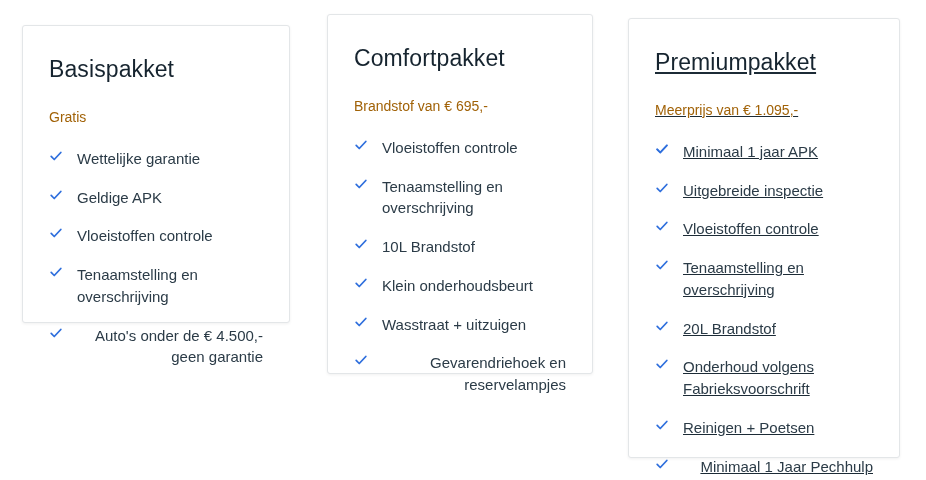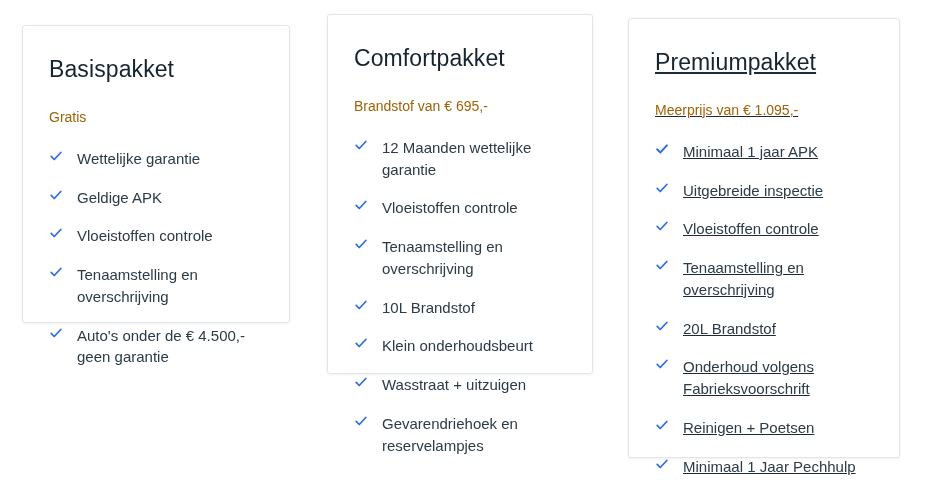--- a/index.html
+++ b/index.html
@@ -69,20 +69,21 @@
   ul.features li {
     position: relative;
     padding-left: 28px;
     margin-bottom: 17px;
     font-size: 15px;
     line-height: 1.45;
     color: #2b3b47;
   }
   ul.features li:last-child {
     margin-bottom: 0;
+    text-align: right;
   }
   .check-icon {
     position: absolute;
     left: 0;
     top: 1px;
     width: 14px;
     height: 14px;
     display: block;
     color: #2f6fdd;
   }
@@ -147,28 +148,20 @@
   <div class="card card-comfort">
     <h2 class="card-title">Comfortpakket</h2>
     <p class="card-price">Brandstof van € 695,-</p>
     <ul class="features">
       <li>
         <span class="check-icon">
           <svg viewBox="0 0 16 16" fill="none" stroke="currentColor" stroke-width="2" stroke-linecap="round" stroke-linejoin="round">
               <path d="M2.5 8.5 L6 12 L13.5 4"></path>
             </svg>
         </span>
-        <span>12 Maanden wettelijke garantie</span>
-      </li>
-      <li>
-        <span class="check-icon">
-          <svg viewBox="0 0 16 16" fill="none" stroke="currentColor" stroke-width="2" stroke-linecap="round" stroke-linejoin="round">
-              <path d="M2.5 8.5 L6 12 L13.5 4"></path>
-            </svg>
-        </span>
         <span>Vloeistoffen controle</span>
       </li>
       <li>
         <span class="check-icon">
           <svg viewBox="0 0 16 16" fill="none" stroke="currentColor" stroke-width="2" stroke-linecap="round" stroke-linejoin="round">
               <path d="M2.5 8.5 L6 12 L13.5 4"></path>
             </svg>
         </span>
         <span>Tenaamstelling en overschrijving</span>
       </li>

